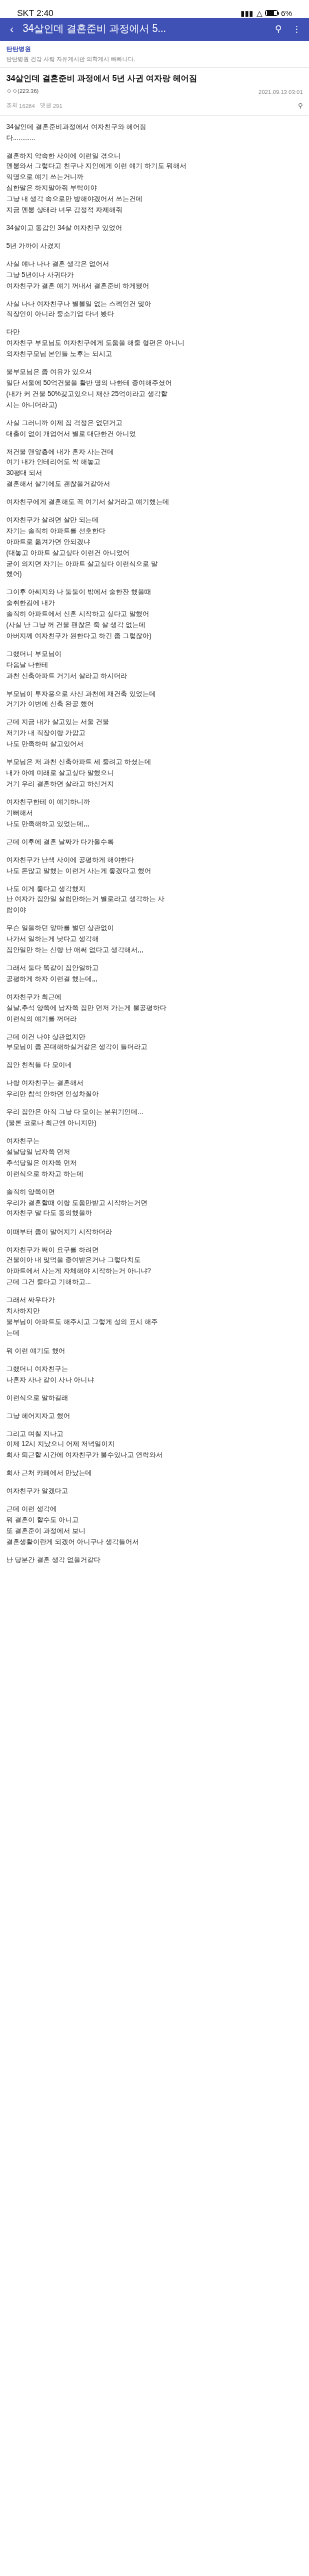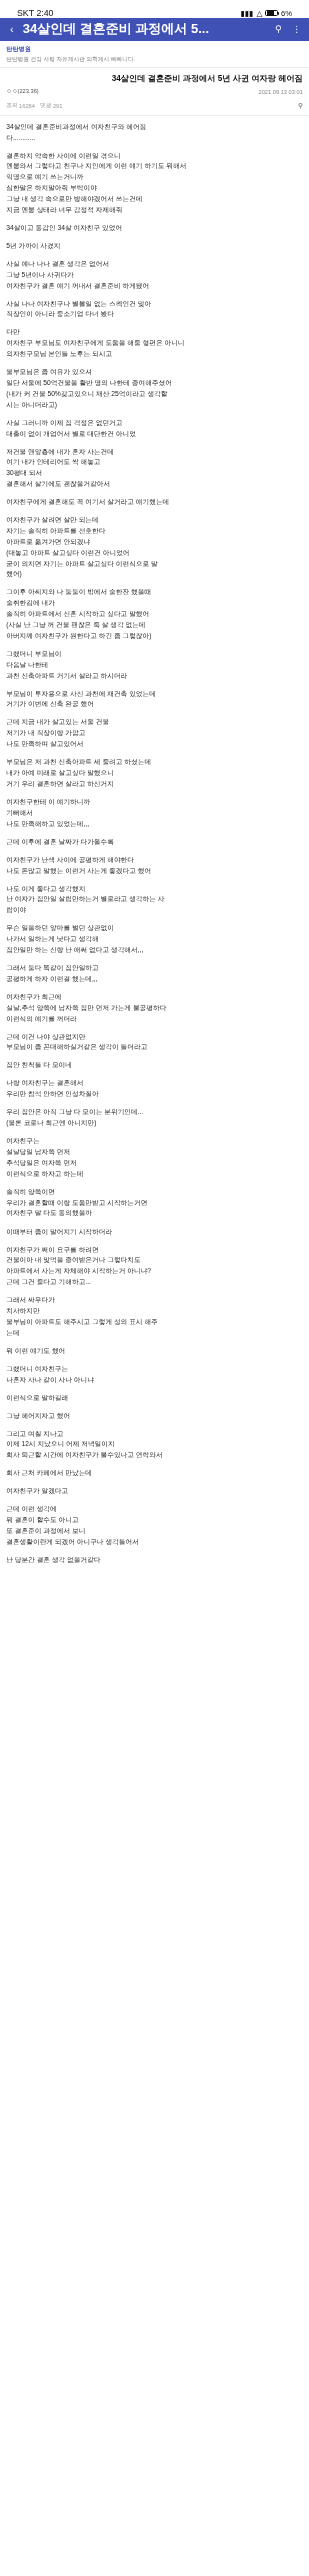--- a/index.html
+++ b/index.html
@@ -56,22 +56,22 @@
     gap: 4.1px;
   }
   .appbar .back {
     font-size: 10.8px;
     line-height: 1;
     width: 13.4px;
     text-align: center;
     cursor: pointer;
   }
   .appbar .title {
-    font-size: 13px;
-    font-weight: bold;
+    font-size: 10px;
+    font-weight: normal;
     flex: 1;
     white-space: nowrap;
     overflow: hidden;
     text-overflow: ellipsis;
   }
   .appbar .icon-btn {
     width: 14.4px; text-align: center; font-size: 8.8px;
   }
 
   
@@ -85,21 +85,20 @@
     font-weight: bold;
     margin-bottom: 2.1px;
   }
   .board-desc {
     font-size: 5.7px;
     color: #777;
   }
 
   .title-wrap {
     padding: 5.2px 6.2px 2.1px 6.2px;
-    text-align: right;
   }
   .post-title {
     font-size: 8.2px;
     font-weight: bold;
     color: #111;
     line-height: 1.35;
   }
   .author-row {
     padding: 2.1px 6.2px 4.1px 6.2px;
     display: flex;

